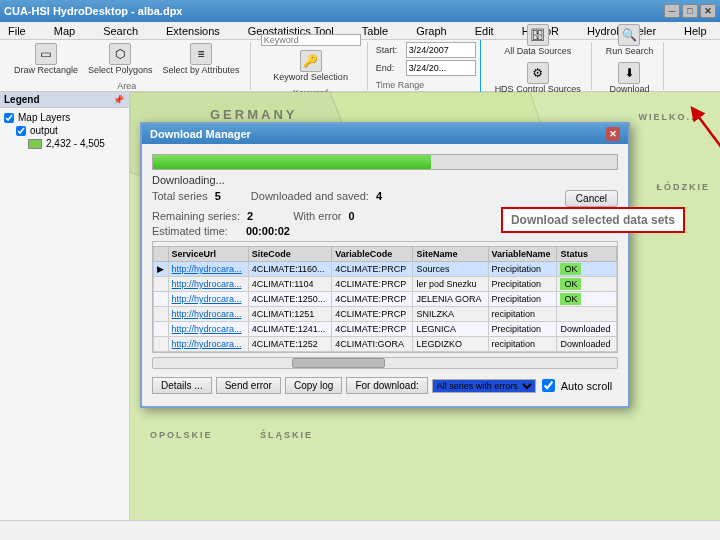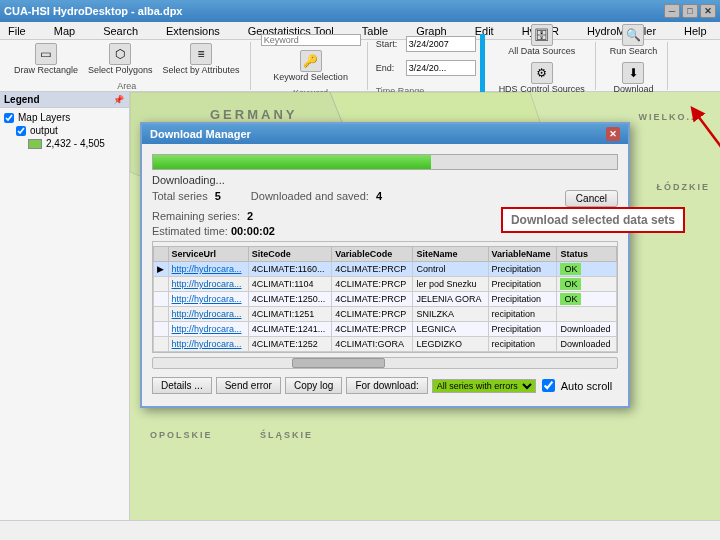--- a/index.html
+++ b/index.html
@@ -114,23 +114,23 @@
       margin-top: 2px;
     }
     .toolbar-row {
       display: flex;
       align-items: center;
       gap: 2px;
     }
     .toolbar-field-group {
       display: flex;
       flex-direction: column;
-      gap: 8px;
+      gap: 2px;
       padding: 2px 4px;
-      border-right: 5px solid #0ea5e9;
+      border-right: 1px solid #0ea5e9;
     }
     .toolbar-input-row {
       display: flex;
       align-items: center;
       gap: 2px;
     }
     .toolbar-input-label {
       font-size: 9px;
       color: #333;
       width: 28px;
@@ -354,21 +354,21 @@
       background: linear-gradient(to bottom, #f5f5f5, #ddd);
       border: 1px solid #aaa;
       border-radius: 0;
       cursor: pointer;
       font-size: 10px;
     }
     .footer-select {
       height: 14px;
       font-size: 9px;
       border: 1px solid #aaa;
-      background: #84cc16;
+      background: #1d4ed8;
     }
     .footer-checkbox {
       margin: 0 2px;
     }
 
     
     .status-bar {
       position: absolute;
       bottom: 0;
       width: 100%;
@@ -553,33 +553,33 @@
               <span class="info-value" style="margin-left:4px">5</span>
             </div>
             <div>
               <span class="info-label">Downloaded and saved:</span>
               <span class="info-value" style="margin-left:4px">4</span>
             </div>
             <div style="margin-left:auto">
               <button class="btn">Cancel</button>
             </div>
           </div>
-          <div style="display:flex; gap:30px; margin-bottom:3px;justify-content:space-between;">
+          <div style="display:flex; gap:40px; margin-bottom:3px;">
             <div>
               <span class="info-label">Remaining series:</span>
               <span class="info-value" style="margin-left:4px">2</span>
             </div>
             <div>
               <span class="info-label">With error</span>
               <span class="info-value" style="margin-left:4px">0</span>
             </div>
           </div>
           <div style="margin-bottom:4px;">
             <span class="info-label">Estimated time:</span>
-            <span class="info-value" style="margin-left:0">00:00:02</span>
+            <span class="info-value" style="margin-left:15px">00:00:02</span>
           </div>
 
           <div class="table-scroll-area">
             <table class="data-table">
               <thead>
                 <tr>
                   <th></th>
                   <th>ServiceUrl</th>
                   <th>SiteCode</th>
                   <th>VariableCode</th>
@@ -588,21 +588,21 @@
                   <th>Status</th>
                 </tr>
               </thead>
               <tbody id="table-body">
 
               <tr class="row-selected">
       <td>▶</td>
       <td style="color:#0066cc; text-decoration:underline; cursor:pointer">http://hydrocara...</td>
       <td>4CLIMATE:1160...</td>
       <td>4CLIMATE:PRCP</td>
-      <td>Control</td>
+      <td>Sources</td>
       <td>Precipitation</td>
       <td><span class="status-ok">OK</span></td>
     </tr>
                   <tr>
       <td></td>
       <td style="color:#0066cc; text-decoration:underline; cursor:pointer">http://hydrocara...</td>
       <td>4CLIMATI:1104</td>
       <td>4CLIMATE:PRCP</td>
       <td>ler pod Snezku</td>
       <td>Precipitation</td>

